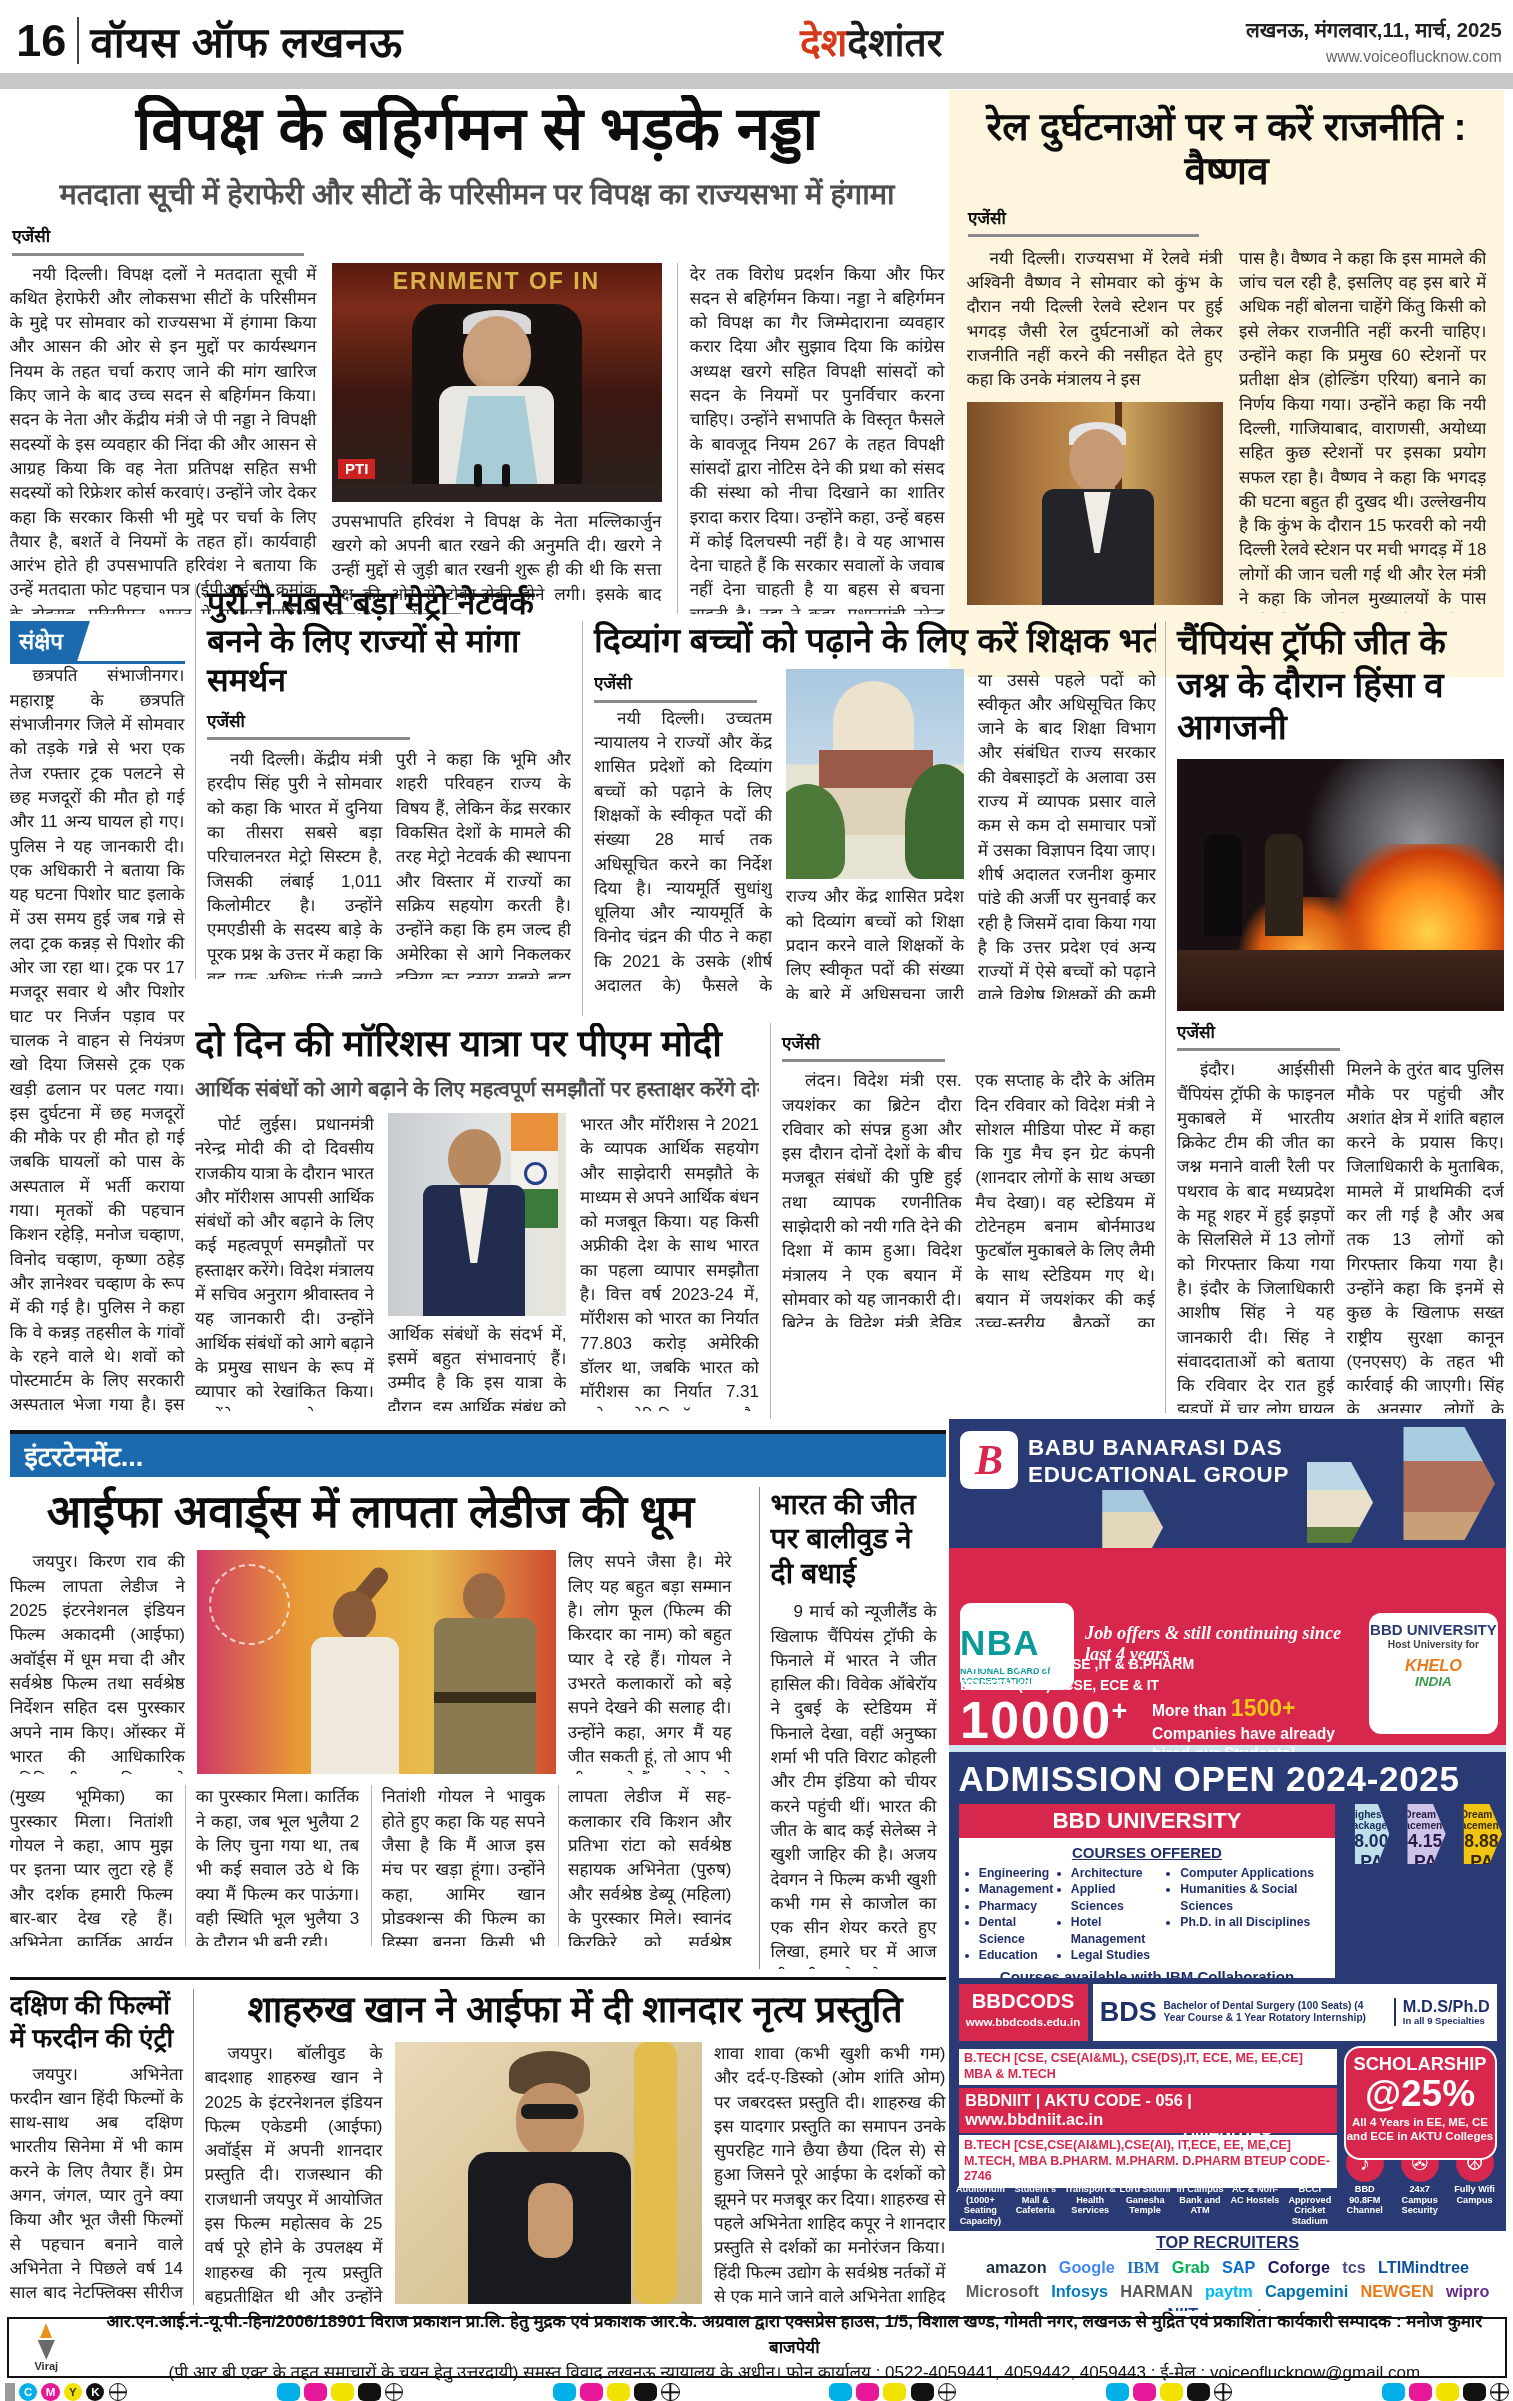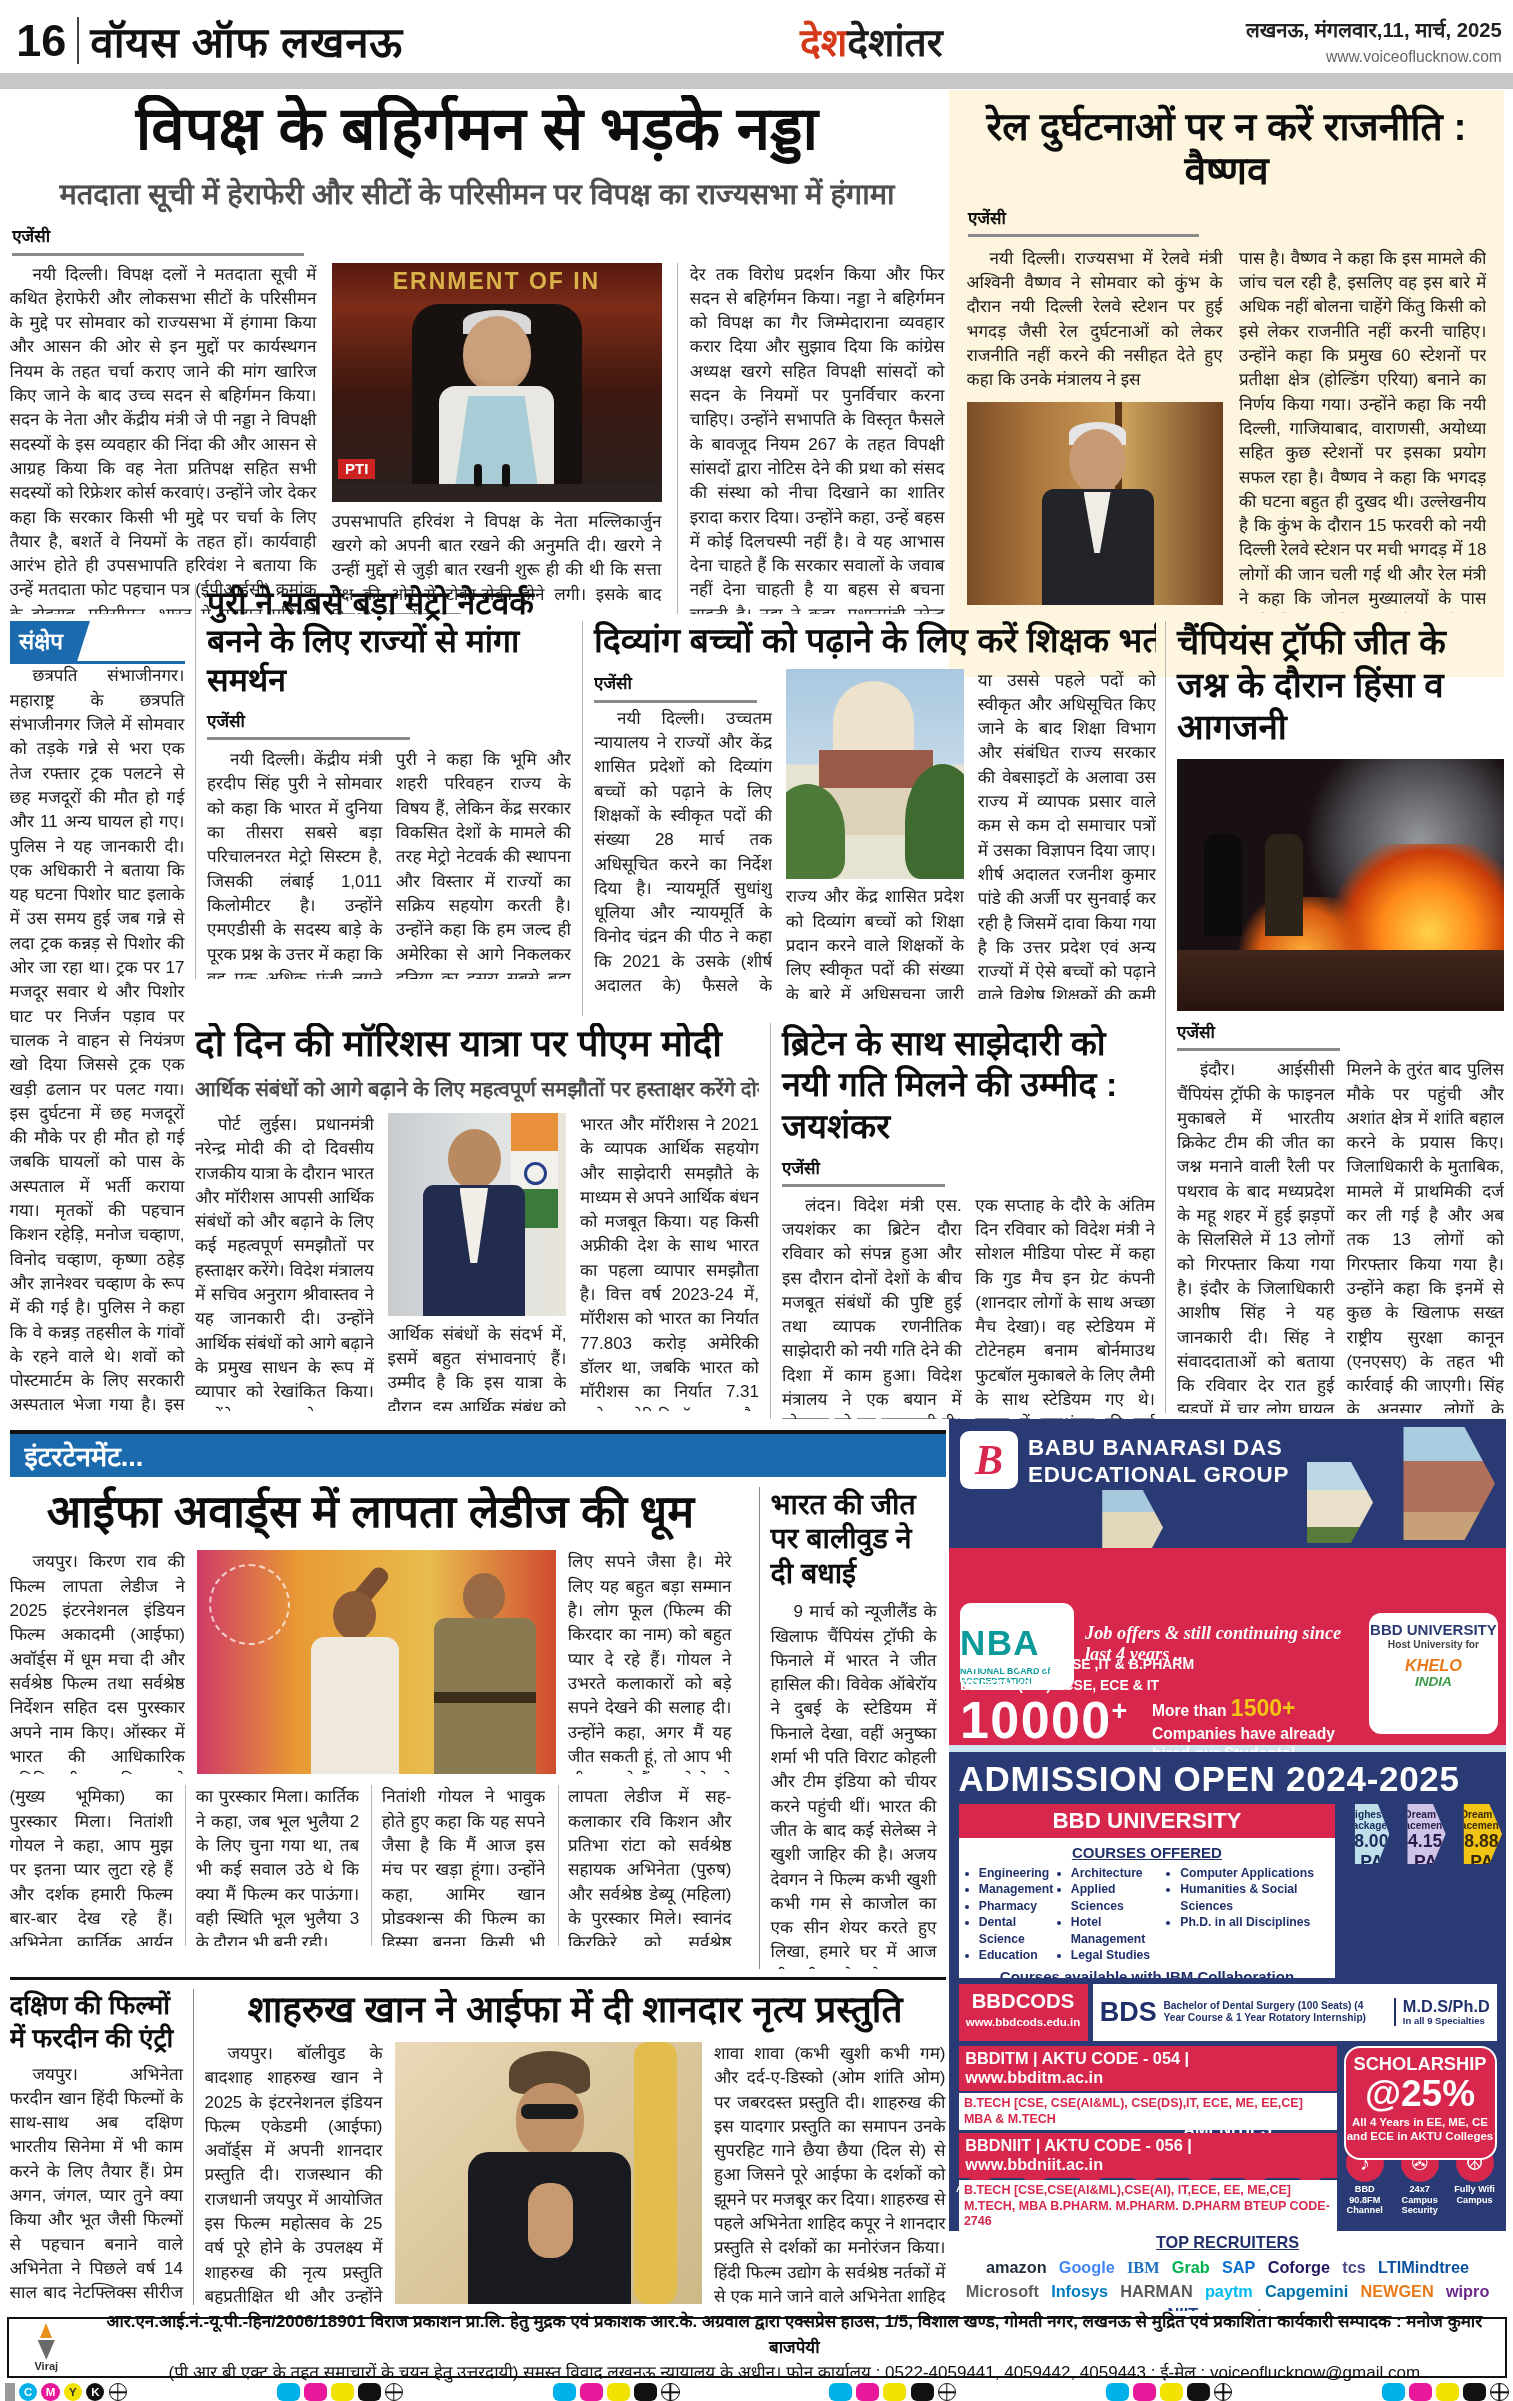--- a/index.html
+++ b/index.html
@@ -376,21 +376,20 @@
           <div class="vest"></div>
           <div class="shirt"></div>
         </div>
         <div class="body" style="margin-top:6.8px;">आर्थिक संबंधों के संदर्भ में, इसमें बहुत संभावनाएं हैं। उम्मीद है कि इस यात्रा के दौरान, इस आर्थिक संबंध को आगे बढ़ने के लिए व्यापार को लेकर आगे की चर्चाएं और महत्वपूर्ण समझौते होंगे।</div>
       </div>
       <div class="maur-c body">भारत और मॉरीशस ने 2021 के व्यापक आर्थिक सहयोग और साझेदारी समझौते के माध्यम से अपने आर्थिक बंधन को मजबूत किया। यह किसी अफ्रीकी देश के साथ भारत का पहला व्यापार समझौता है। वित्त वर्ष 2023-24 में, मॉरीशस को भारत का निर्यात 77.803 करोड़ अमेरिकी डॉलर था, जबकि भारत को मॉरीशस का निर्यात 7.31 करोड़ अमेरिकी डॉलर था और कुल व्यापार 85.113 करोड़ अमेरिकी डॉलर था। श्रीवास्तव ने इस बात पर जोर दिया कि किस प्रकार रुपे और यूपीआई ने दोनों देशों के बीच वित्तीय संपर्क को बढ़ाया है।</div>
     </div>
   </div>
 
   <div class="abs uk colrule">
-    <div class="hl uk-hl">ब्रिटेन के साथ साझेदारी को नयी गति मिलने की उम्मीद : जयशंकर</div>
     <div class="uk-by"><span class="byline">एजेंसी</span><div class="byrule"></div></div>
     <div class="uk-cols">
       <div class="body ind">लंदन। विदेश मंत्री एस. जयशंकर का ब्रिटेन दौरा रविवार को संपन्न हुआ और इस दौरान दोनों देशों के बीच मजबूत संबंधों की पुष्टि हुई तथा व्यापक रणनीतिक साझेदारी को नयी गति देने की दिशा में काम हुआ। विदेश मंत्रालय ने एक बयान में सोमवार को यह जानकारी दी। ब्रिटेन के विदेश मंत्री डेविड लैमी की मेजबानी में टोटेनहम हॉटस्पर स्टेडियम के दौरे के साथ जयशंकर ने अपनी यात्रा का समापन किया। ब्रिटेन और आयरलैंड के लगभग</div>
       <div class="body">एक सप्ताह के दौरे के अंतिम दिन रविवार को विदेश मंत्री ने सोशल मीडिया पोस्ट में कहा कि गुड मैच इन ग्रेट कंपनी (शानदार लोगों के साथ अच्छा मैच देखा)। वह स्टेडियम में टोटेनहम बनाम बोर्नमाउथ फुटबॉल मुकाबले के लिए लैमी के साथ स्टेडियम गए थे। बयान में जयशंकर की कई उच्च-स्तरीय बैठकों का संक्षिप्त ब्योरा दिया गया है, जिसमें चेवनिंग हाउस में लैमी के साथ व्यापक वार्ता, ब्रिटिश प्रधानमंत्री केअर स्टार्मर, उपप्रधानमंत्री एंजेला रेनर, व्यापार मंत्री जोनाथन रेनॉल्ड्स और गृह मंत्री यवेट कूपर के साथ चर्चा शामिल हैं।</div>
     </div>
   </div>
 
   <div class="abs ent">
     <div class="ent-banner">
         <span>इंटरटेनमेंट...</span>
@@ -537,21 +536,20 @@
           <div class="b">www.bbdcods.edu.in</div>
         </div>
         <div class="cods-white">
           <span class="bds">BDS</span>
           <span class="mid"><span>Bachelor of Dental Surgery (100 Seats)</span> <span>(4 Year Course &amp; 1 Year Rotatory Internship)</span></span>
           <span class="mds"><span>M.D.S/Ph.D</span><small>In all 9 Specialties</small></span>
         </div>
       </div>
       <div class="rails-row">
         <div class="rails">
-          <div class="rail-bar">BBDITM  | AKTU CODE - 054 | www.bbditm.ac.in</div>
           <div class="rail-strip">B.TECH [CSE, CSE(AI&amp;ML), CSE(DS),IT, ECE, ME, EE,CE] MBA &amp; M.TECH</div>
           <div class="rail-bar" style="margin-top:2.7px;">BBDNIIT | AKTU CODE - 056  | www.bbdniit.ac.in</div>
           <div class="rail-strip">B.TECH [CSE,CSE(AI&amp;ML),CSE(AI), IT,ECE, EE, ME,CE] M.TECH, MBA B.PHARM.  M.PHARM. D.PHARM BTEUP CODE- 2746</div>
         </div>
         <div class="schol">
           <div class="a">SCHOLARSHIP</div>
           <div class="b">@25%</div>
           <div class="c">All 4 Years in EE, ME, CE and ECE in AKTU Colleges</div>
         </div>
       </div>

